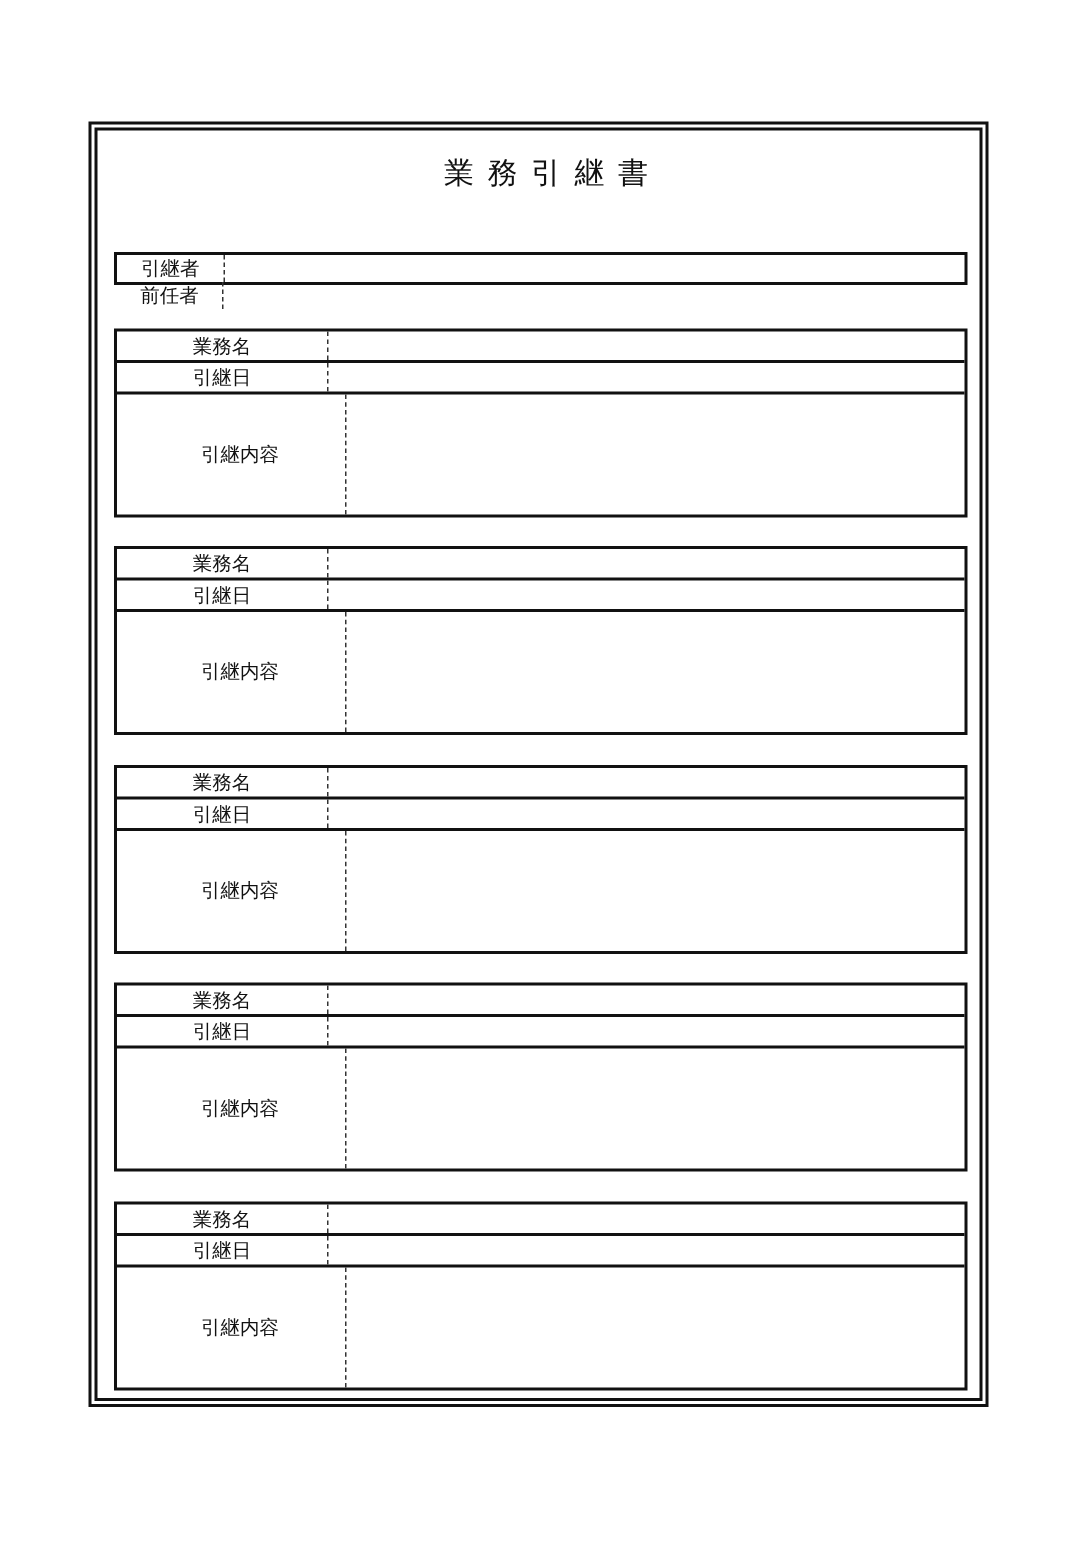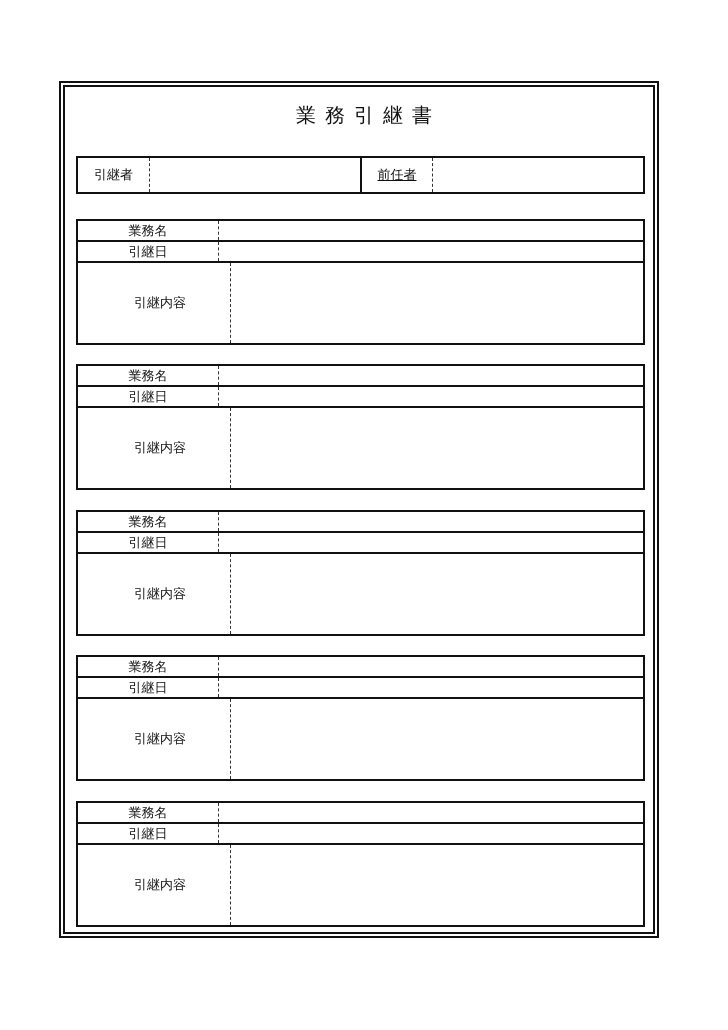--- a/index.html
+++ b/index.html
@@ -1,24 +1,24 @@
 <!DOCTYPE html>
 <html><head>
 <meta charset="utf-8">
 <style>
   html, body { margin:0; padding:0; background:#ffffff; }
   body { width:728px; height:1030px; position:relative; font-family:"DejaVu Sans", sans-serif; color:#111; }
   .frame-outer { position:absolute; left:59px; top:81px; width:600px; height:857px; border:2px solid #111; box-sizing:border-box; }
   .frame-inner { position:absolute; left:63px; top:85px; width:592px; height:849px; border:2px solid #111; box-sizing:border-box; }
   .title { position:absolute; left:0; width:728px; top:102px; text-align:center; font-size:20px; letter-spacing:9px; padding-left:9px; box-sizing:border-box; }
-  .header-row { position:absolute; left:76px; top:156px; width:569px; height:38px; border:2px solid #111; box-sizing:border-box; display:flex; }
+  .header-row { position:absolute; left:76px; top:168px; width:569px; height:22px; border:2px solid #111; box-sizing:border-box; display:flex;flex-direction:column; }
   .hcell { height:100%; box-sizing:border-box; font-size:13px; display:flex; align-items:center; justify-content:center; }
   .hlabel1 { width:72px; border-right:1.5px dashed #333; }
   .hval1 { width:212px; border-right:2px solid #111; }
-  .hlabel2 { width:71px; border-right:1.5px dashed #333;text-decoration:underline; }
+  .hlabel2 { width:71px; border-right:1.5px dashed #333; }
   .hval2 { flex:1; }
   .block { position:absolute; left:76px; width:569px; height:126px; border:2px solid #111; box-sizing:border-box; }
   .row { display:flex; box-sizing:border-box; }
   .row.r1, .row.r2 { height:21px; border-bottom:2px solid #111; }
   .row.r3 { height:80px;padding-left:12px; }
   .lbl { width:141px; border-right:1.5px dashed #333; display:flex; align-items:center; justify-content:center; font-size:13px; box-sizing:border-box; }
   .val { flex:1; }
 </style>
 </head>
 <body>

